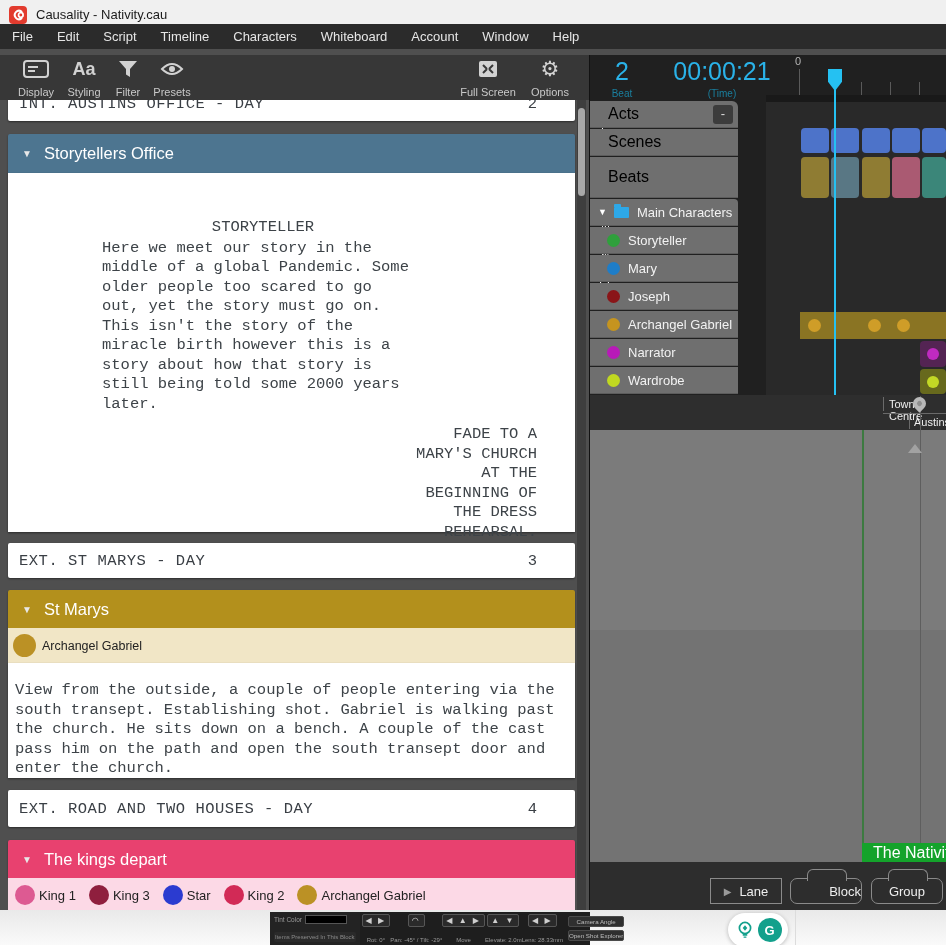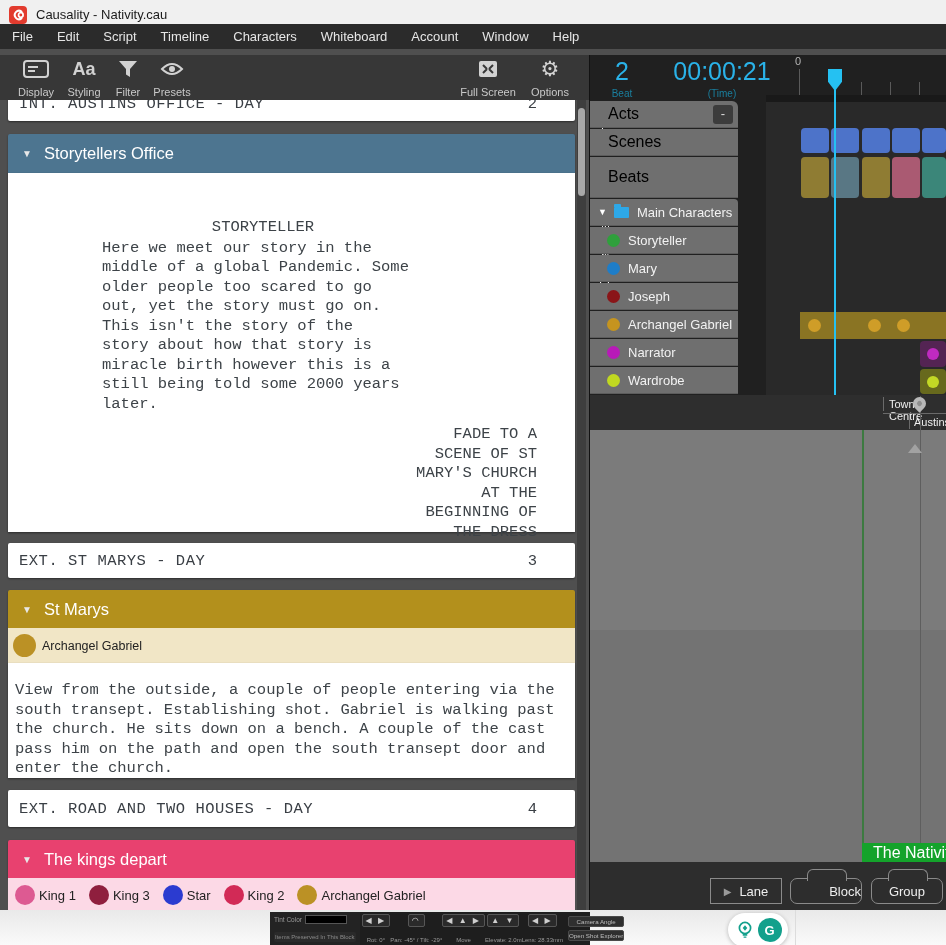--- a/index.html
+++ b/index.html
@@ -207,33 +207,32 @@
   <div class="mono-line">Here we meet our story in the</div>
 
   <div class="mono-line">middle of a global Pandemic. Some</div>
 
   <div class="mono-line">older people too scared to go</div>
 
   <div class="mono-line">out, yet the story must go on.</div>
 
   <div class="mono-line">This isn't the story of the</div>
 
+  <div class="mono-line">miracle birth however this is a</div>
+
   <div class="mono-line">story about how that story is</div>
-
-  <div class="mono-line">miracle birth however this is a</div>
 
   <div class="mono-line">still being told some 2000 years</div>
 
   <div class="mono-line">later.</div>
 </div>
       </div>
       <div class="trans-block">
   <div class="mono-line">FADE TO A</div>
 
-  <div class="mono-line">SCENE OF ST</div>
 
   <div class="mono-line">MARY'S CHURCH</div>
 
   <div class="mono-line">AT THE</div>
 
   <div class="mono-line">BEGINNING OF</div>
 
   <div class="mono-line">THE DRESS</div>
 
   <div class="mono-line">REHEARSAL.</div>

